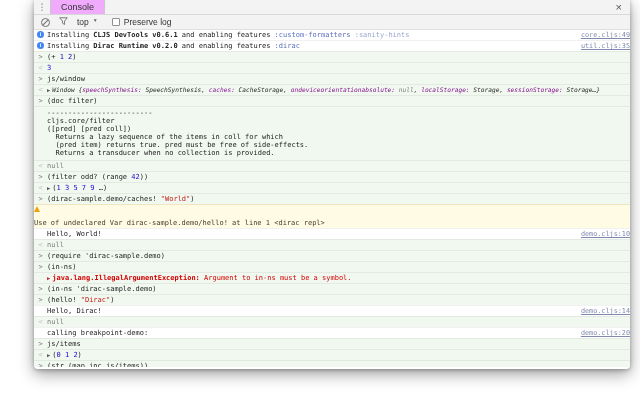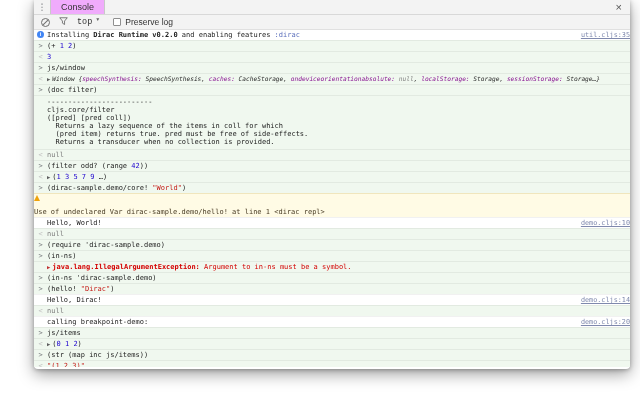--- a/index.html
+++ b/index.html
@@ -21,21 +21,21 @@
   .close-icon{ margin-left:auto; margin-right:8px; color:#565656; font-size:11px; line-height:14px; cursor:default; }
 
   
   .toolbar{ height:15px; background:#f3f3f3; border-bottom:1px solid #e0e0e0;
             display:flex; align-items:center; font-size:8.5px; color:#333; }
   .clear-icon{ position:relative; width:9px; height:9px; border:1px solid #6e6e6e;
                border-radius:50%; margin-left:7px; display:inline-block; }
   .clear-icon::after{ content:""; position:absolute; left:0; top:3px; width:7px; height:1px;
                       background:#6e6e6e; transform:rotate(-45deg); }
   .filter-icon{ margin-left:9px; display:inline-block; }
-  .context-sel{ margin-left:9px; display:flex; align-items:flex-start; color:#333;font-family:Liberation Mono, monospace; }
+  .context-sel{ margin-left:9px; display:flex; align-items:flex-start; color:#333; }
   .context-sel .dd{ font-size:5px; color:#666; margin-left:4px; }
   .pl-check{ width:8px; height:8px; border:1px solid #8f8f8f; border-radius:1px;
              background:#fff; margin-left:14px; display:inline-block; }
   .pl-label{ margin-left:4px; color:#333; }
 
   
   .messages{ height:337px; overflow:hidden; font-family:"DejaVu Sans Mono", monospace;
              font-size:7px; color:#222; }
   .row{ display:flex; align-items:flex-start; border-top:1px solid rgba(0,0,0,.055);
         padding-right:3px; min-height:10px; }
@@ -103,20 +103,25 @@
       <span>top</span>
       <span class="dd">▼</span>
     </div>
     <span class="pl-check"></span>
     <span class="pl-label">Preserve log</span>
   </div>
 
   <div class="messages">
       <div class="row bg-white t-info">
         <span class="gutter g-info"><span class="info-i">i</span></span>
+        <span class="content"><span class="s-plain">Installing </span><span class="s-bold">CLJS DevTools v0.6.1</span><span class="s-plain"> and enabling features </span><span class="s-kw">:custom-formatters</span><span class="s-plain"> </span><span class="s-kw2">:sanity-hints</span></span>
+        <span class="srclink">core.cljs:49</span>
+      </div>
+      <div class="row bg-white t-info">
+        <span class="gutter g-info"><span class="info-i">i</span></span>
         <span class="content"><span class="s-plain">Installing </span><span class="s-bold">Dirac Runtime v0.2.0</span><span class="s-plain"> and enabling features </span><span class="s-kw">:dirac</span></span>
         <span class="srclink">util.cljs:35</span>
       </div>
       <div class="row bg-green t-in">
         <span class="gutter g-in">&gt;</span>
         <span class="content"><span class="s-plain">(+ </span><span class="s-num">1 2</span><span class="s-plain">)</span></span>
       </div>
       <div class="row bg-green t-out">
         <span class="gutter g-out">&lt;</span>
         <span class="content"><span class="s-num">3</span></span>
@@ -144,21 +149,21 @@
       <div class="row bg-green t-in">
         <span class="gutter g-in">&gt;</span>
         <span class="content"><span class="s-plain">(filter odd? (range </span><span class="s-num">42</span><span class="s-plain">))</span></span>
       </div>
       <div class="row bg-green t-out">
         <span class="gutter g-out">&lt;</span>
         <span class="content"><span class="caret">▶</span><span class="s-plain">(</span><span class="s-num">1 3 5 7 9</span><span class="s-plain"> …)</span></span>
       </div>
       <div class="row bg-green t-in">
         <span class="gutter g-in">&gt;</span>
-        <span class="content"><span class="s-plain">(dirac-sample.demo/core! </span><span class="s-str">"World"</span><span class="s-plain">)</span></span>
+        <span class="content"><span class="s-plain">(dirac-sample.demo/caches! </span><span class="s-str">"World"</span><span class="s-plain">)</span></span>
       </div>
       <div class="row bg-yellow t-warn">
         <span class="gutter g-warn"><span class="warn-tri"></span></span>
         <span class="content"><span class="s-warntext">Use of undeclared Var dirac-sample.demo/hello! at line 1 &lt;dirac repl&gt;</span></span>
       </div>
       <div class="row bg-white t-log">
         <span class="gutter g-log"></span>
         <span class="content"><span class="s-plain">Hello, World!</span></span>
         <span class="srclink">demo.cljs:10</span>
       </div>

